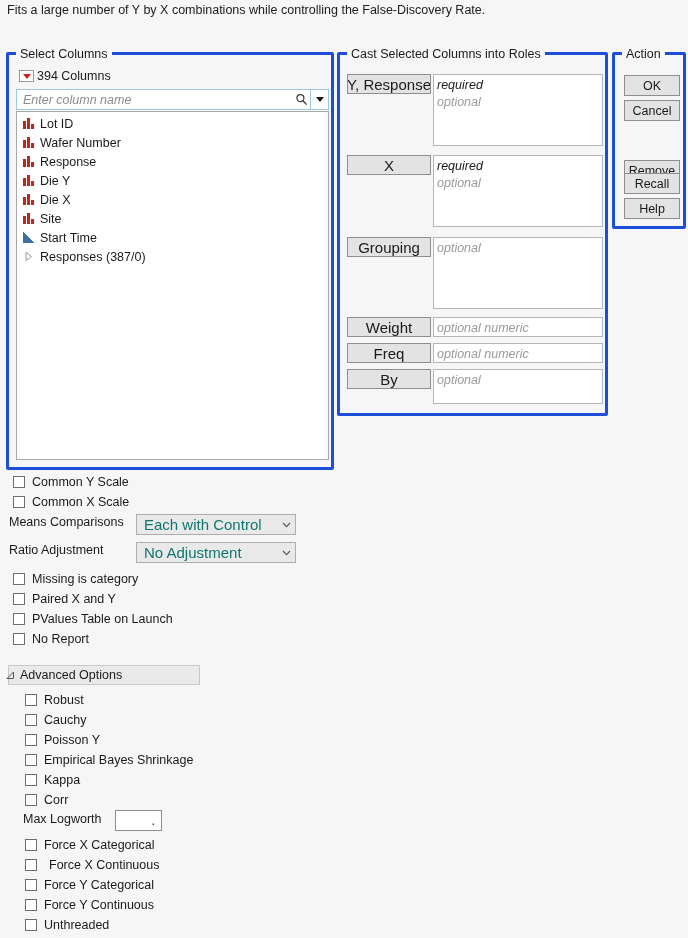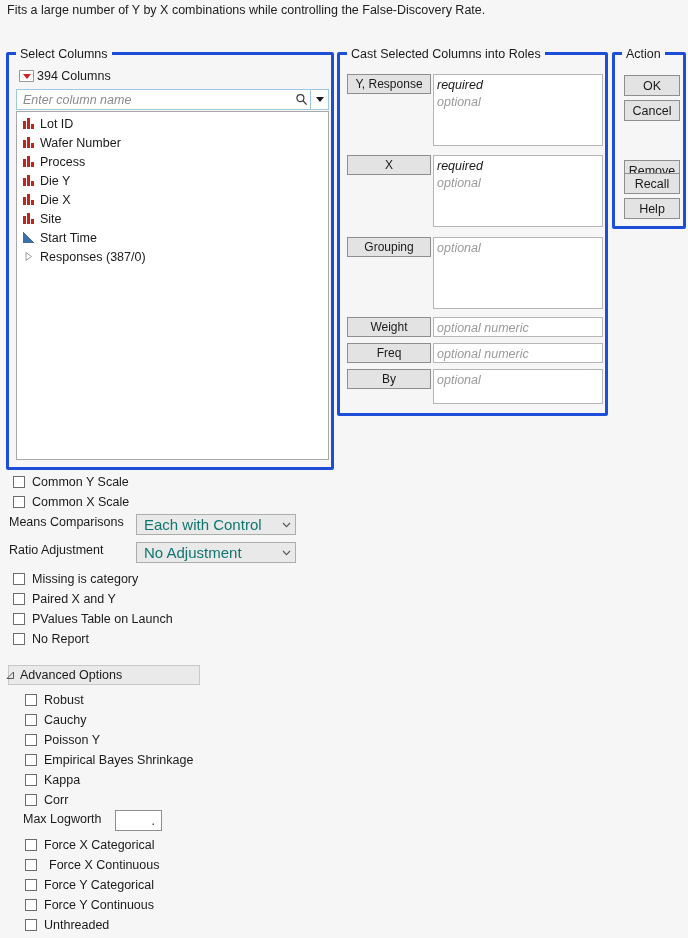--- a/index.html
+++ b/index.html
@@ -99,21 +99,21 @@
     border-left: 7px solid transparent;
     border-left-color: transparent;
     box-sizing: border-box;
   }
   .ic-disclosure svg { display: block; }
 
   
   .role-row { position: absolute; display: flex; align-items: flex-start; }
   .role-btn {
     width: 84px; height: 20px; background: #e3e3e3; border: 1px solid #8e8e8e;
-    font-family: "Liberation Sans", sans-serif; font-size: 12px; color: #1a1a1a;
+    font-family: "Liberation Sans", sans-serif; font-size: 15px; color: #1a1a1a;
     display: flex; align-items: center; justify-content: center; cursor: default;
     padding: 4px; white-space: nowrap; overflow: hidden;
   }
   .role-field {
     background: #ffffff; border: 1px solid #b5b5b5; margin-left: 2px;
     font-size: 12.5px; padding: 2px 0 0 3px; overflow: hidden;
   }
   .role-field .ph { display: block; font-style: italic; line-height: 17px; }
   .ph.required { color: #1a1a1a; }
   .ph.optional { color: #9a9a9a; }
@@ -215,21 +215,21 @@
             <i></i>
           </span>
         <span class="label">Wafer Number</span>
       </div>
       <div class="col-item">
         <span class="ic-nominal">
             <i></i>
             <i></i>
             <i></i>
           </span>
-        <span class="label">Process</span>
+        <span class="label">Response</span>
       </div>
       <div class="col-item">
         <span class="ic-nominal">
             <i></i>
             <i></i>
             <i></i>
           </span>
         <span class="label">Die Y</span>
       </div>
       <div class="col-item">

